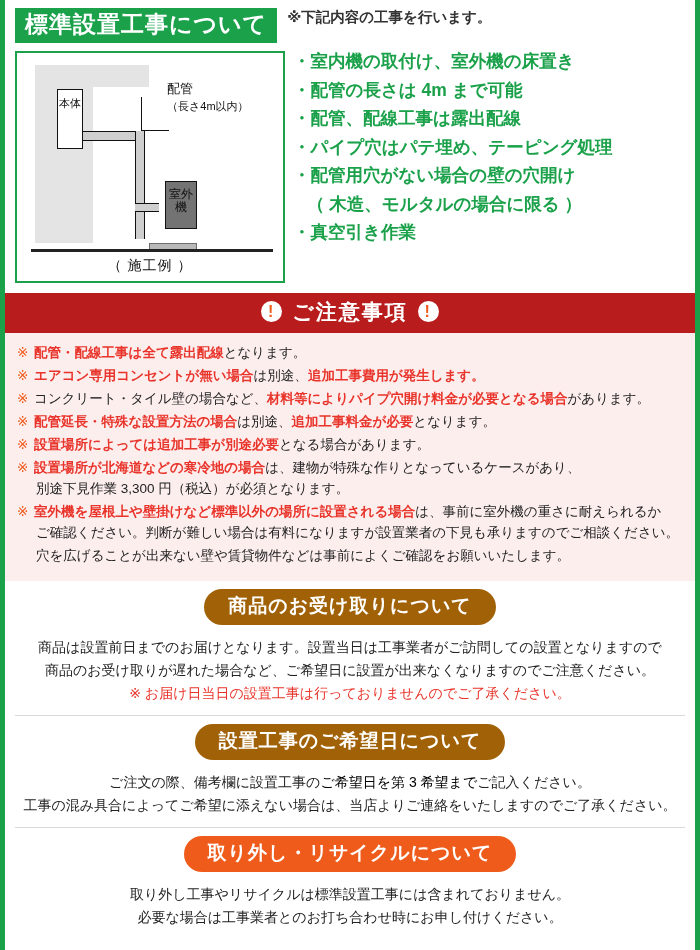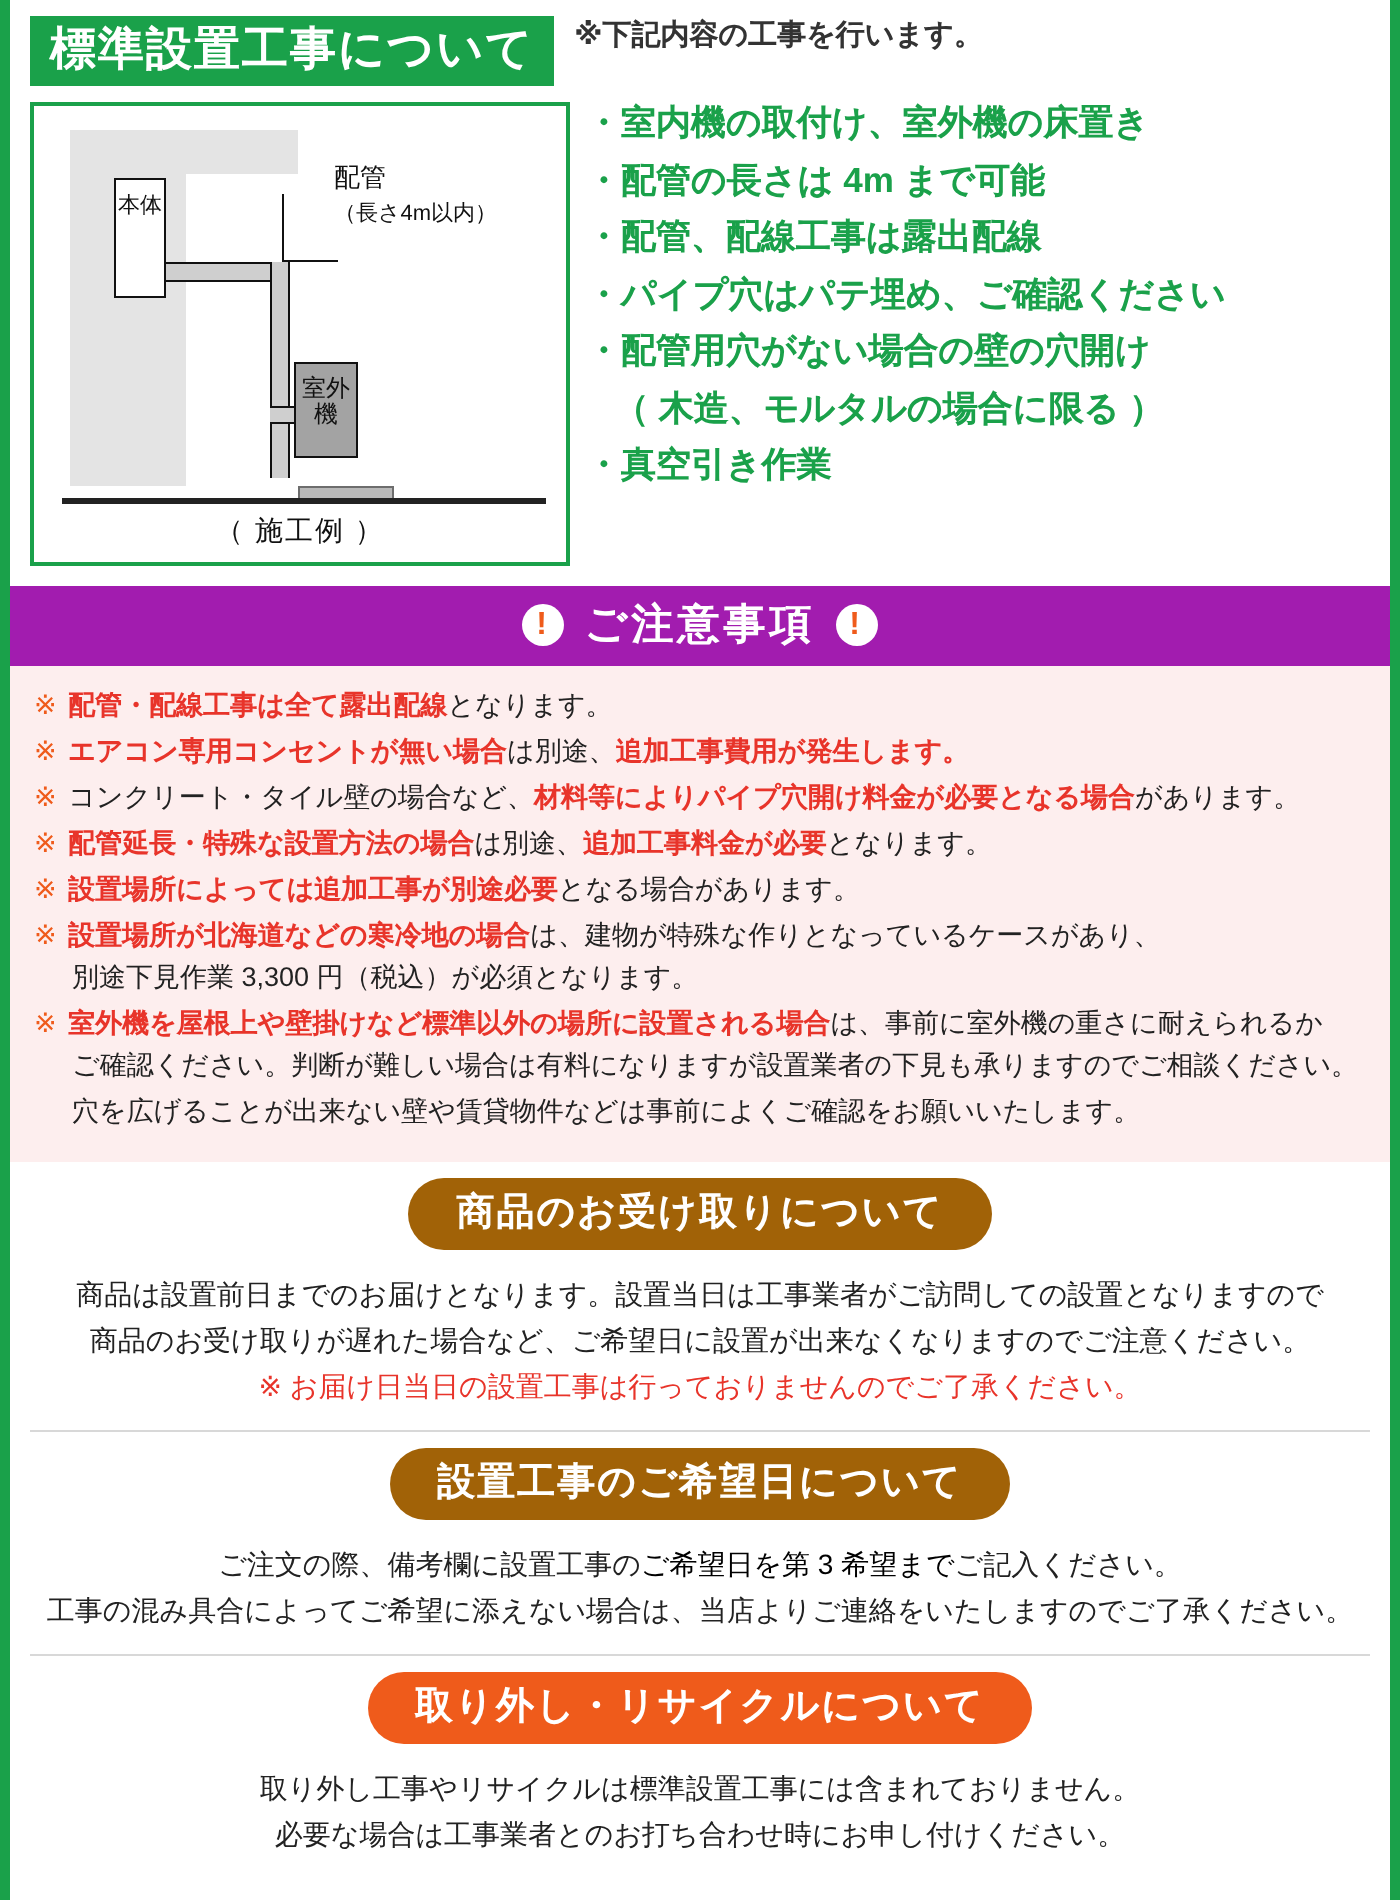--- a/index.html
+++ b/index.html
@@ -78,24 +78,24 @@
     border: 1.5px solid #111111;
     background: #ffffff;
     font-size: 11px;
     line-height: 1.05;
     text-align: center;
     padding-top: 8px;
     color: #111;
   }
   .d-outdoor-box {
     position: absolute;
-    left: 130px; top: 128px;
+    left: 148px; top: 128px;
     width: 32px; height: 48px;
     border: 1.5px solid #111111;
-    background: #a3a3a3;
+    background: #737373;
     font-size: 12px;
     line-height: 1.08;
     text-align: center;
     padding-top: 6px;
     color: #111;
   }
   .d-outdoor-base {
     position: absolute;
     left: 132px; top: 190px;
     width: 48px; height: 7px;
@@ -163,21 +163,21 @@
     font-weight: bold;
     line-height: 1.0;
     margin-bottom: 11px;
     white-space: nowrap;
   }
   .bullets li.indent { padding-left: 14px; }
 
   
   .sec2 { margin-top: 4px; }
   .sec2-banner {
-    background: #a21caf;
+    background: #b91c1c;
     color: #ffffff;
     text-align: center;
     font-size: 21px;
     font-weight: bold;
     letter-spacing: 2px;
     padding: 5px 0 7px 0;
     position: relative;
   }
   .excl {
     display: inline-block;
@@ -276,21 +276,21 @@
           <span class="small">（長さ4m以内）</span>
         </div>
         <div class="d-floorline"></div>
         <div class="d-caption">（ 施工例 ）</div>
       </div>
 
       <ul class="bullets">
         <li>・室内機の取付け、室外機の床置き</li>
         <li>・配管の長さは 4m まで可能</li>
         <li>・配管、配線工事は露出配線</li>
-        <li>・パイプ穴はパテ埋め、ご確認ください</li>
+        <li>・パイプ穴はパテ埋め、テーピング処理</li>
         <li>・配管用穴がない場合の壁の穴開け</li>
         <li class="indent">（ 木造、モルタルの場合に限る ）</li>
         <li>・真空引き作業</li>
       </ul>
     </div>
   </section>
 
   <section class="sec2">
     <div class="sec2-banner">
       <span class="excl">!</span><span>ご注意事項</span><span class="excl">!</span>

